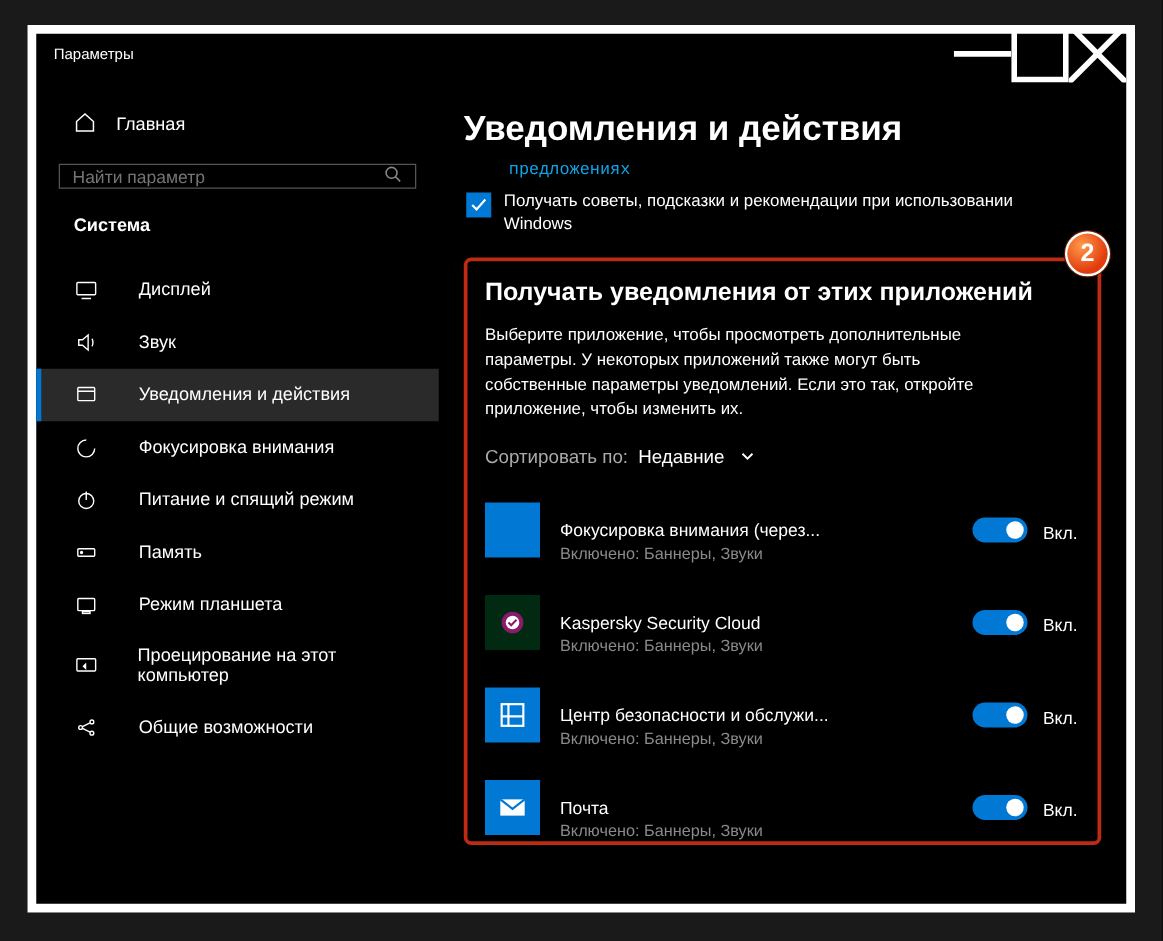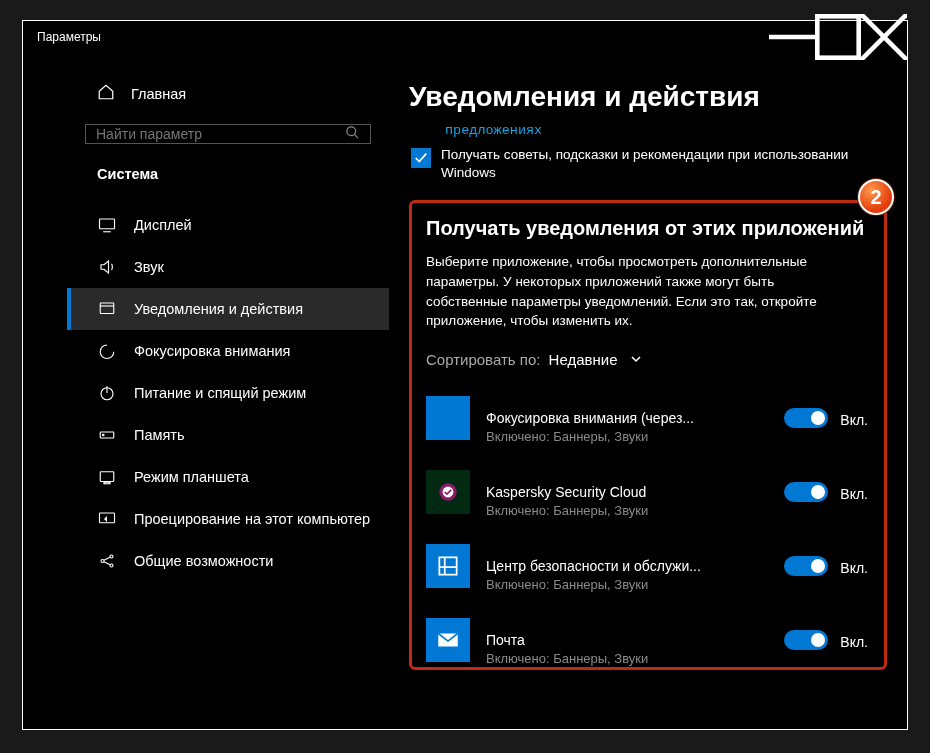--- a/index.html
+++ b/index.html
@@ -10,21 +10,21 @@
     width: 930px;
     height: 753px;
     overflow: hidden;
     position: relative;
   }
   .window {
     position: absolute;
     top: 20px; left: 22px;
     width: 886px; height: 710px;
     background: #000;
-    border: 1px solid #ffffff;
+    border: 7px solid #ffffff;
   }
   .titlebar {
     height: 32px;
     display: flex;
     align-items: center;
     justify-content: space-between;
     padding-left: 14px;
     font-size: 12px;
   }
   .titlebar-title { color: #fff; }
@@ -39,21 +39,20 @@
     font-size: 11px;
   }
   .content {
     display: flex;
     height: calc(100% - 32px);
   }
   .sidebar {
     width: 322px;
     padding-top: 20px;
     position: relative;
-    margin-left: 44px;
   }
   .home-link {
     display: flex;
     align-items: center;
     gap: 16px;
     padding: 10px 16px 10px 30px;
     margin-bottom: 10px;
     font-size: 14.5px;
   }
   .home-icon svg { width: 18px; height: 18px; }
@@ -81,21 +80,21 @@
   }
   .category-header {
     font-size: 14.5px;
     font-weight: 600;
     padding: 6px 30px 10px 30px;
     margin-bottom: 12px;
   }
   .nav-item {
     display: flex;
     align-items: center;
-    gap: 17px;
+    gap: 32px;
     padding: 12px 16px 12px 30px;
     font-size: 14.5px;
     position: relative;
   }
   .nav-item.active {
     background: #2a2a2a;
   }
   .nav-item.active::before {
     content: "";
     position: absolute;

